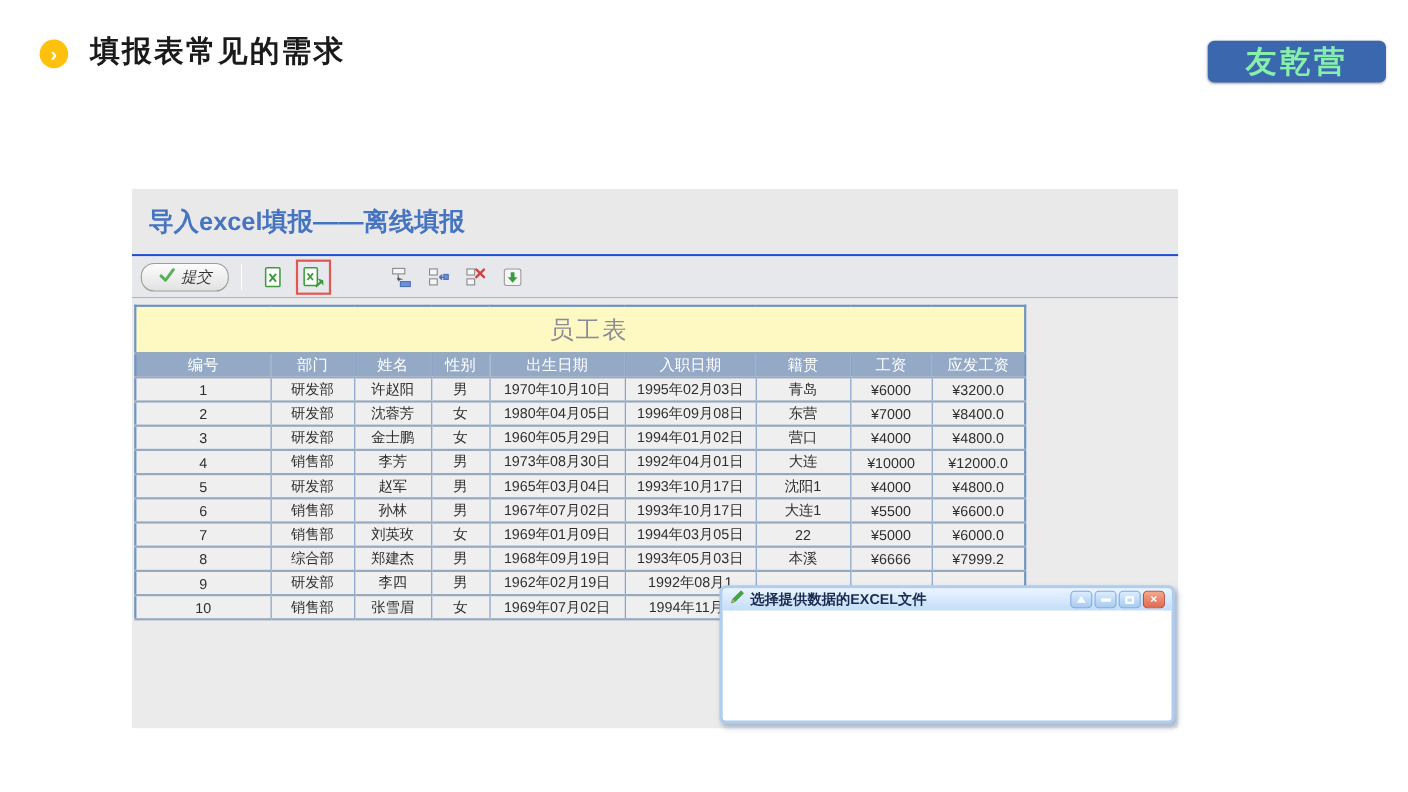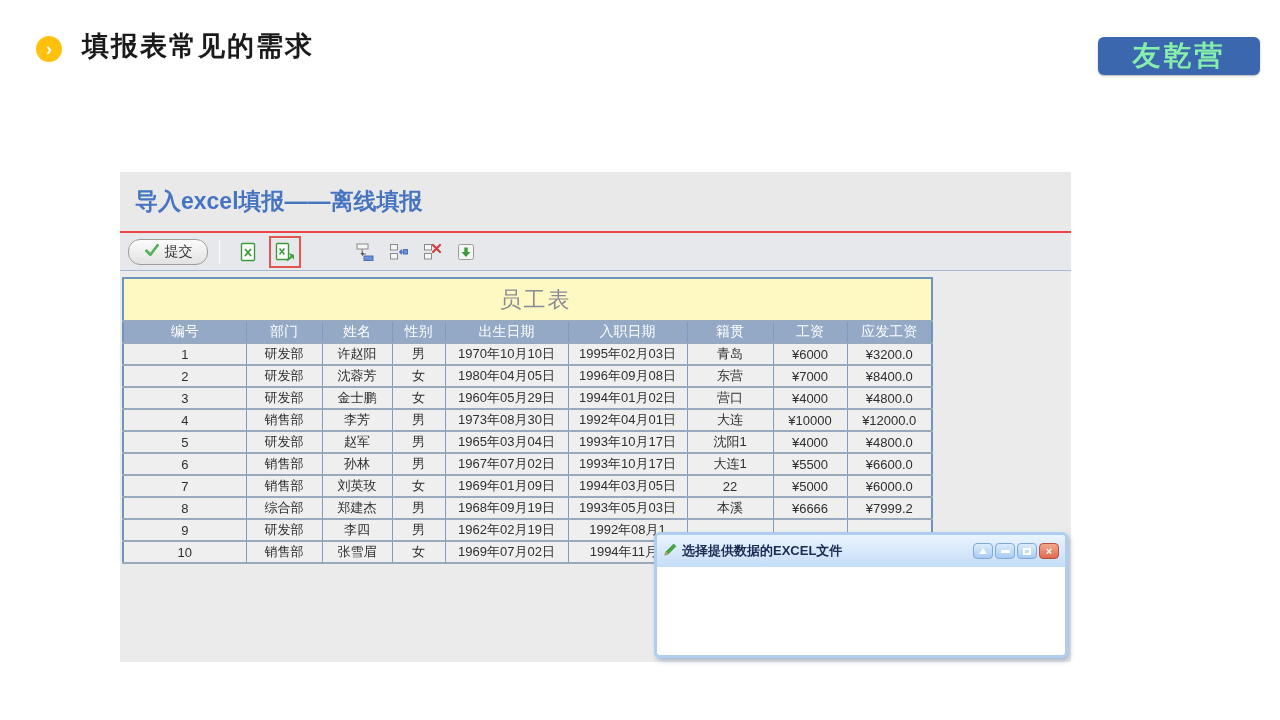--- a/index.html
+++ b/index.html
@@ -11,25 +11,25 @@
   #bullet { left:36px; top:36px; width:26px; height:26px; border-radius:50%;
             background:#FFC10E; color:#fff; display:flex; align-items:center; justify-content:center;
             font-weight:bold; font-size:18px; line-height:1; }
   #slide-title { left:82px; top:28px; font-size:27px; font-weight:bold; color:#1a1a1a; letter-spacing:2px; }
   #logo { left:1098px; top:37px; width:162px; height:38px; background:#3A67AD; border-radius:6px;
           color:#86efac; font-weight:bold; font-size:28px; letter-spacing:3px;
           display:flex; align-items:center; justify-content:center; box-shadow:0 1px 2px rgba(0,0,0,.3); }
 
   
   #panel { left:120px; top:172px; width:951px; height:490px; background:#EBEBEB; }
-  #panel-header { height:61px; background:#E9E9E9; border-bottom:2px solid #ef4444;
+  #panel-header { height:61px; background:#E9E9E9; border-bottom:2px solid #1d4ed8;
                   display:flex; align-items:center; padding-left:15px; }
   #panel-header .txt { color:#4674C1; font-size:23px; font-weight:bold; }
   #toolbar { height:38px; background:#E6E8EB; border-bottom:1px solid #A3B8D2;
-             display:flex; align-items:center; padding-left:8px; }
+             display:flex; align-items:center; padding-left:8px;font-style:italic; }
   #submit-btn { width:80px; height:26px; border:1px solid #9d9d9d; border-radius:12px;
                 background:linear-gradient(#fcfcfc,#e2e2e2); display:flex; align-items:center;
                 justify-content:center; gap:5px; font-size:14px; color:#333; cursor:pointer; }
   .vsep { width:1px; height:24px; background:#c3c3c3; border-right:1px solid #fff; margin:0 11px; }
   .tool-ic { width:26px; height:26px; display:flex; align-items:center; justify-content:center;
              margin:0 4px; cursor:pointer; }
   #red-box { border:2px solid #E25750; padding:1px; margin:0 4px; display:flex; }
   .gap40 { width:42px; }
 
   
@@ -38,21 +38,21 @@
   #employee-table td, #employee-table th { border:1px solid #7D9CC4; border-bottom:2px solid #97A9BE;
                     text-align:center; overflow:hidden; white-space:nowrap; }
   .tbl-title-cell { height:43px; background:#fef9c3; font-size:22px; color:#8B8B97; letter-spacing:2px;padding-left:16px; }
   #tbl-head-row th { height:22px; background:#93A9C6; color:#ffffff; font-weight:normal; font-size:14px;margin-left:32px; }
   #tbl-body td { height:22px; font-size:13px; color:#2F2F2F; background:#EFEFEF; }
 
   
   #dialog { left:654px; top:532px; width:414px; height:126px; background:#fff;
             border:3px solid #AFCDEF; border-radius:6px; box-shadow:2px 3px 5px rgba(60,90,140,.35);
             z-index:10; }
-  #dialog-titlebar { height:32px; background:linear-gradient(#EAF4FE,#C4DDF8); border-radius:3px 3px 0 0;
+  #dialog-titlebar { height:20px; background:linear-gradient(#EAF4FE,#C4DDF8); border-radius:3px 3px 0 0;
             display:flex; align-items:center; padding:0 6px; }
   #dialog-title { font-size:13px; font-weight:bold; color:#1A2A50; margin-left:4px; flex:1; }
   .win-btn { width:20px; height:16px; border-radius:4px; margin-left:2px; cursor:pointer;
              border:1px solid #7FA9D9; background:linear-gradient(#DCEDFD,#A8CBF0);
              display:flex; align-items:center; justify-content:center; }
   .win-btn.close { border-color:#B85040; background:linear-gradient(#F2A98C,#E06A50);
                    color:#fff; font-size:11px; font-weight:bold; line-height:1; }
   .tri-up { width:0; height:0; border-left:4px solid transparent; border-right:4px solid transparent;
             border-bottom:6px solid #ffffff; }
   .bar { width:9px; height:3px; background:#ffffff; }

